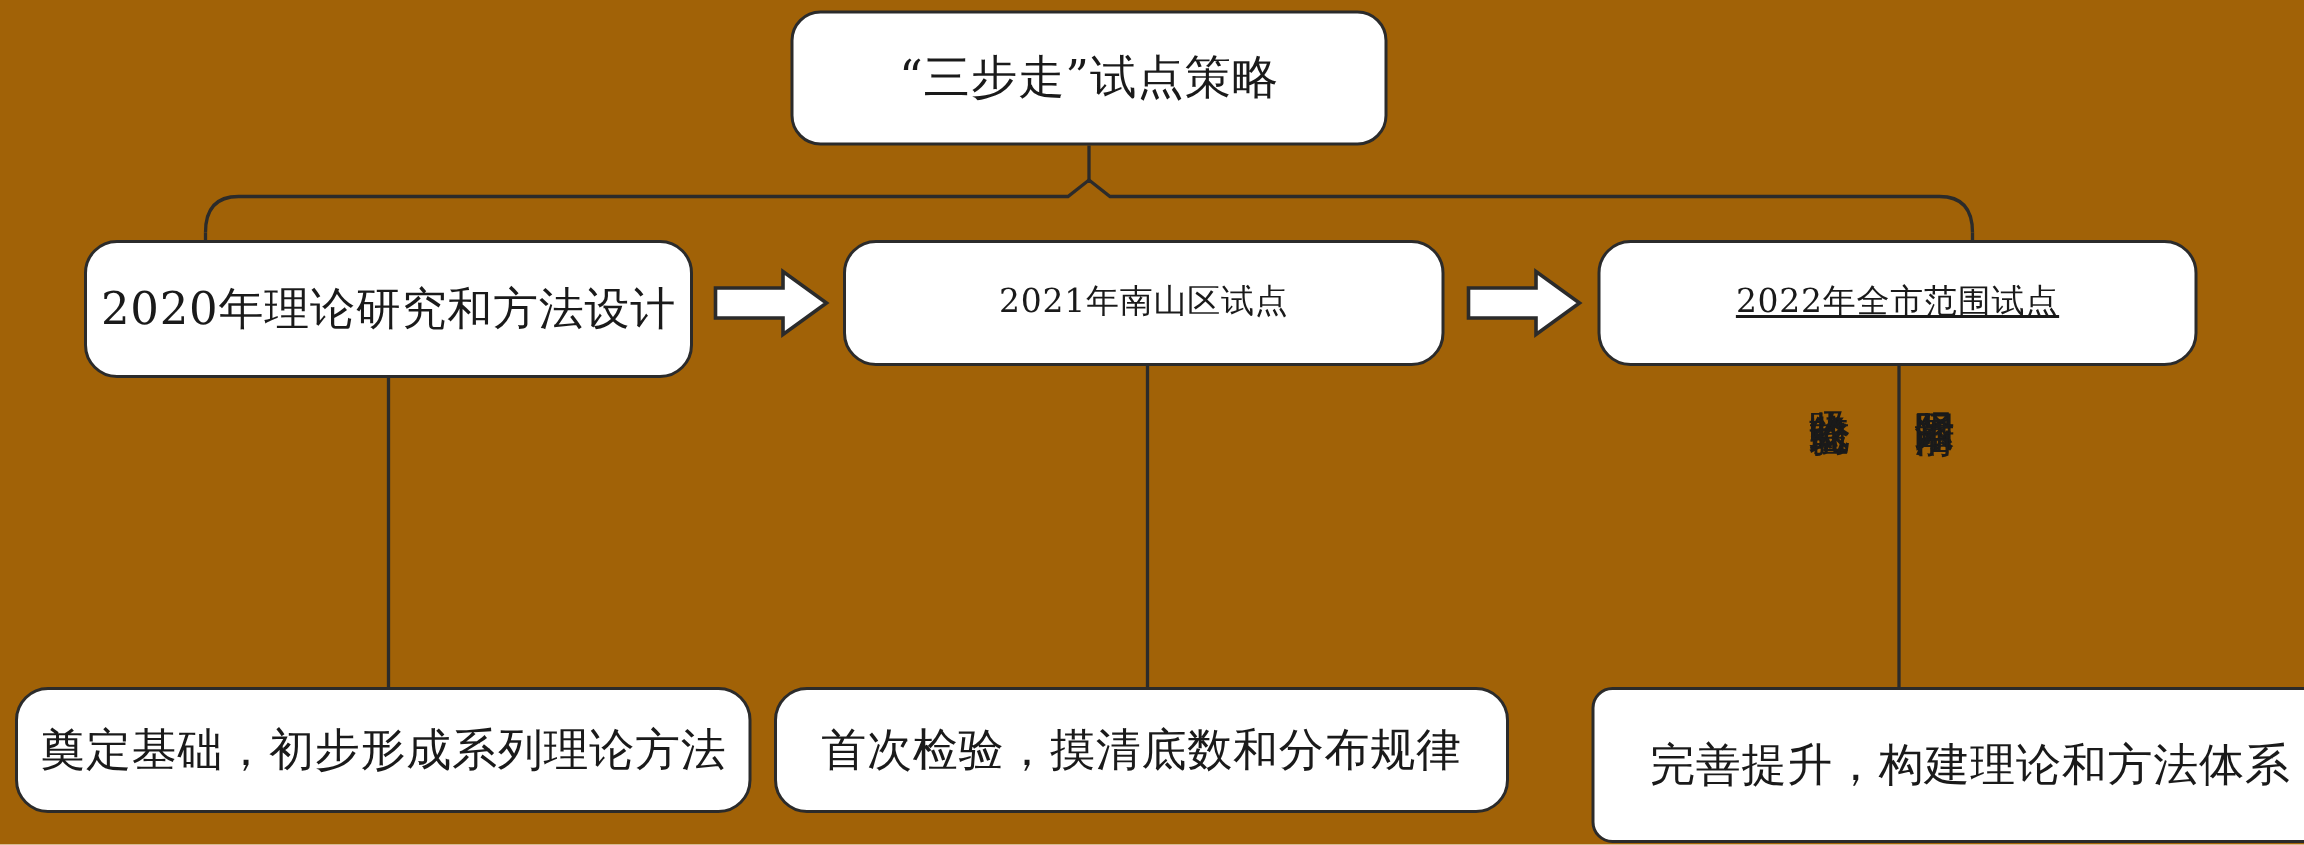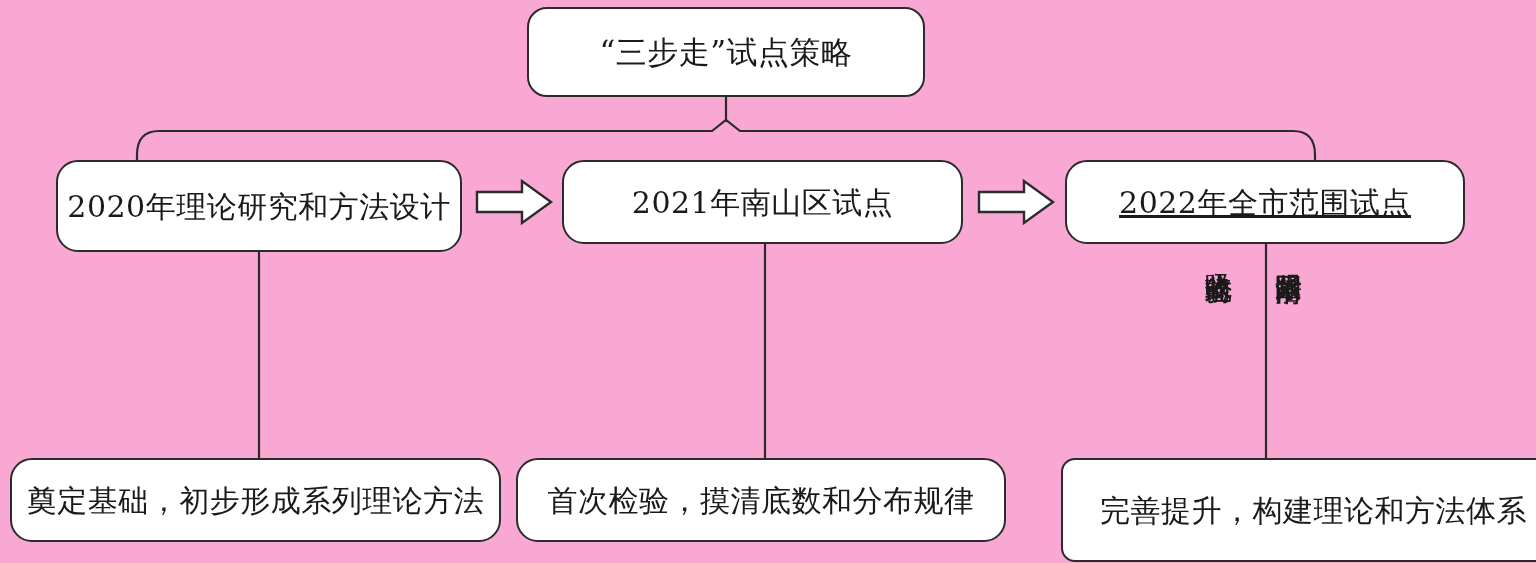--- a/index.html
+++ b/index.html
@@ -8,21 +8,21 @@
     background: #ffffff;
   }
   body {
     font-family: "DejaVu Serif", "Liberation Serif", serif;
     color: #1a1a1a;
   }
   #canvas {
     position: relative;
     width: 1536px;
     height: 563px;
-    background: #f9a8d4;
+    background: #a16207;
     overflow: hidden;
   }
 
   
   .rbox {
     position: absolute;
     box-sizing: border-box;
     border: 2.2px solid #2b2b2b;
     border-radius: 22px;
     background: #ffffff;
@@ -42,21 +42,21 @@
   #title-box       { left: 527px;  top: 7px;   width: 398px; height: 90px;  border-radius: 20px; }
   #stage-box-1     { left: 56px;   top: 160px; width: 406px; height: 92px;  }
   #stage-box-2     { left: 562px;  top: 160px; width: 401px; height: 84px;  }
   #stage-box-3     { left: 1065px; top: 160px; width: 400px; height: 84px; text-decoration: underline;  }
   #outcome-box-1   { left: 10px;   top: 458px; width: 491px; height: 84px;  }
   #outcome-box-2   { left: 516px;  top: 458px; width: 490px; height: 84px;  }
   #outcome-box-3   { left: 1061px; top: 458px; width: 505px; height: 104px; border-radius: 14px;  }
 
   #stage-box-1 .label { font-size: 30px; }
   #stage-box-2 .label,
-  #stage-box-3 .label { font-size: 30px; }
+  #stage-box-3 .label { font-size: 22px; }
   .outcome .label     { font-size: 30px; }
 
   
   #connectors {
     position: absolute;
     left: 0; top: 0;
     width: 1536px;
     height: 563px;
     pointer-events: none;
   }

